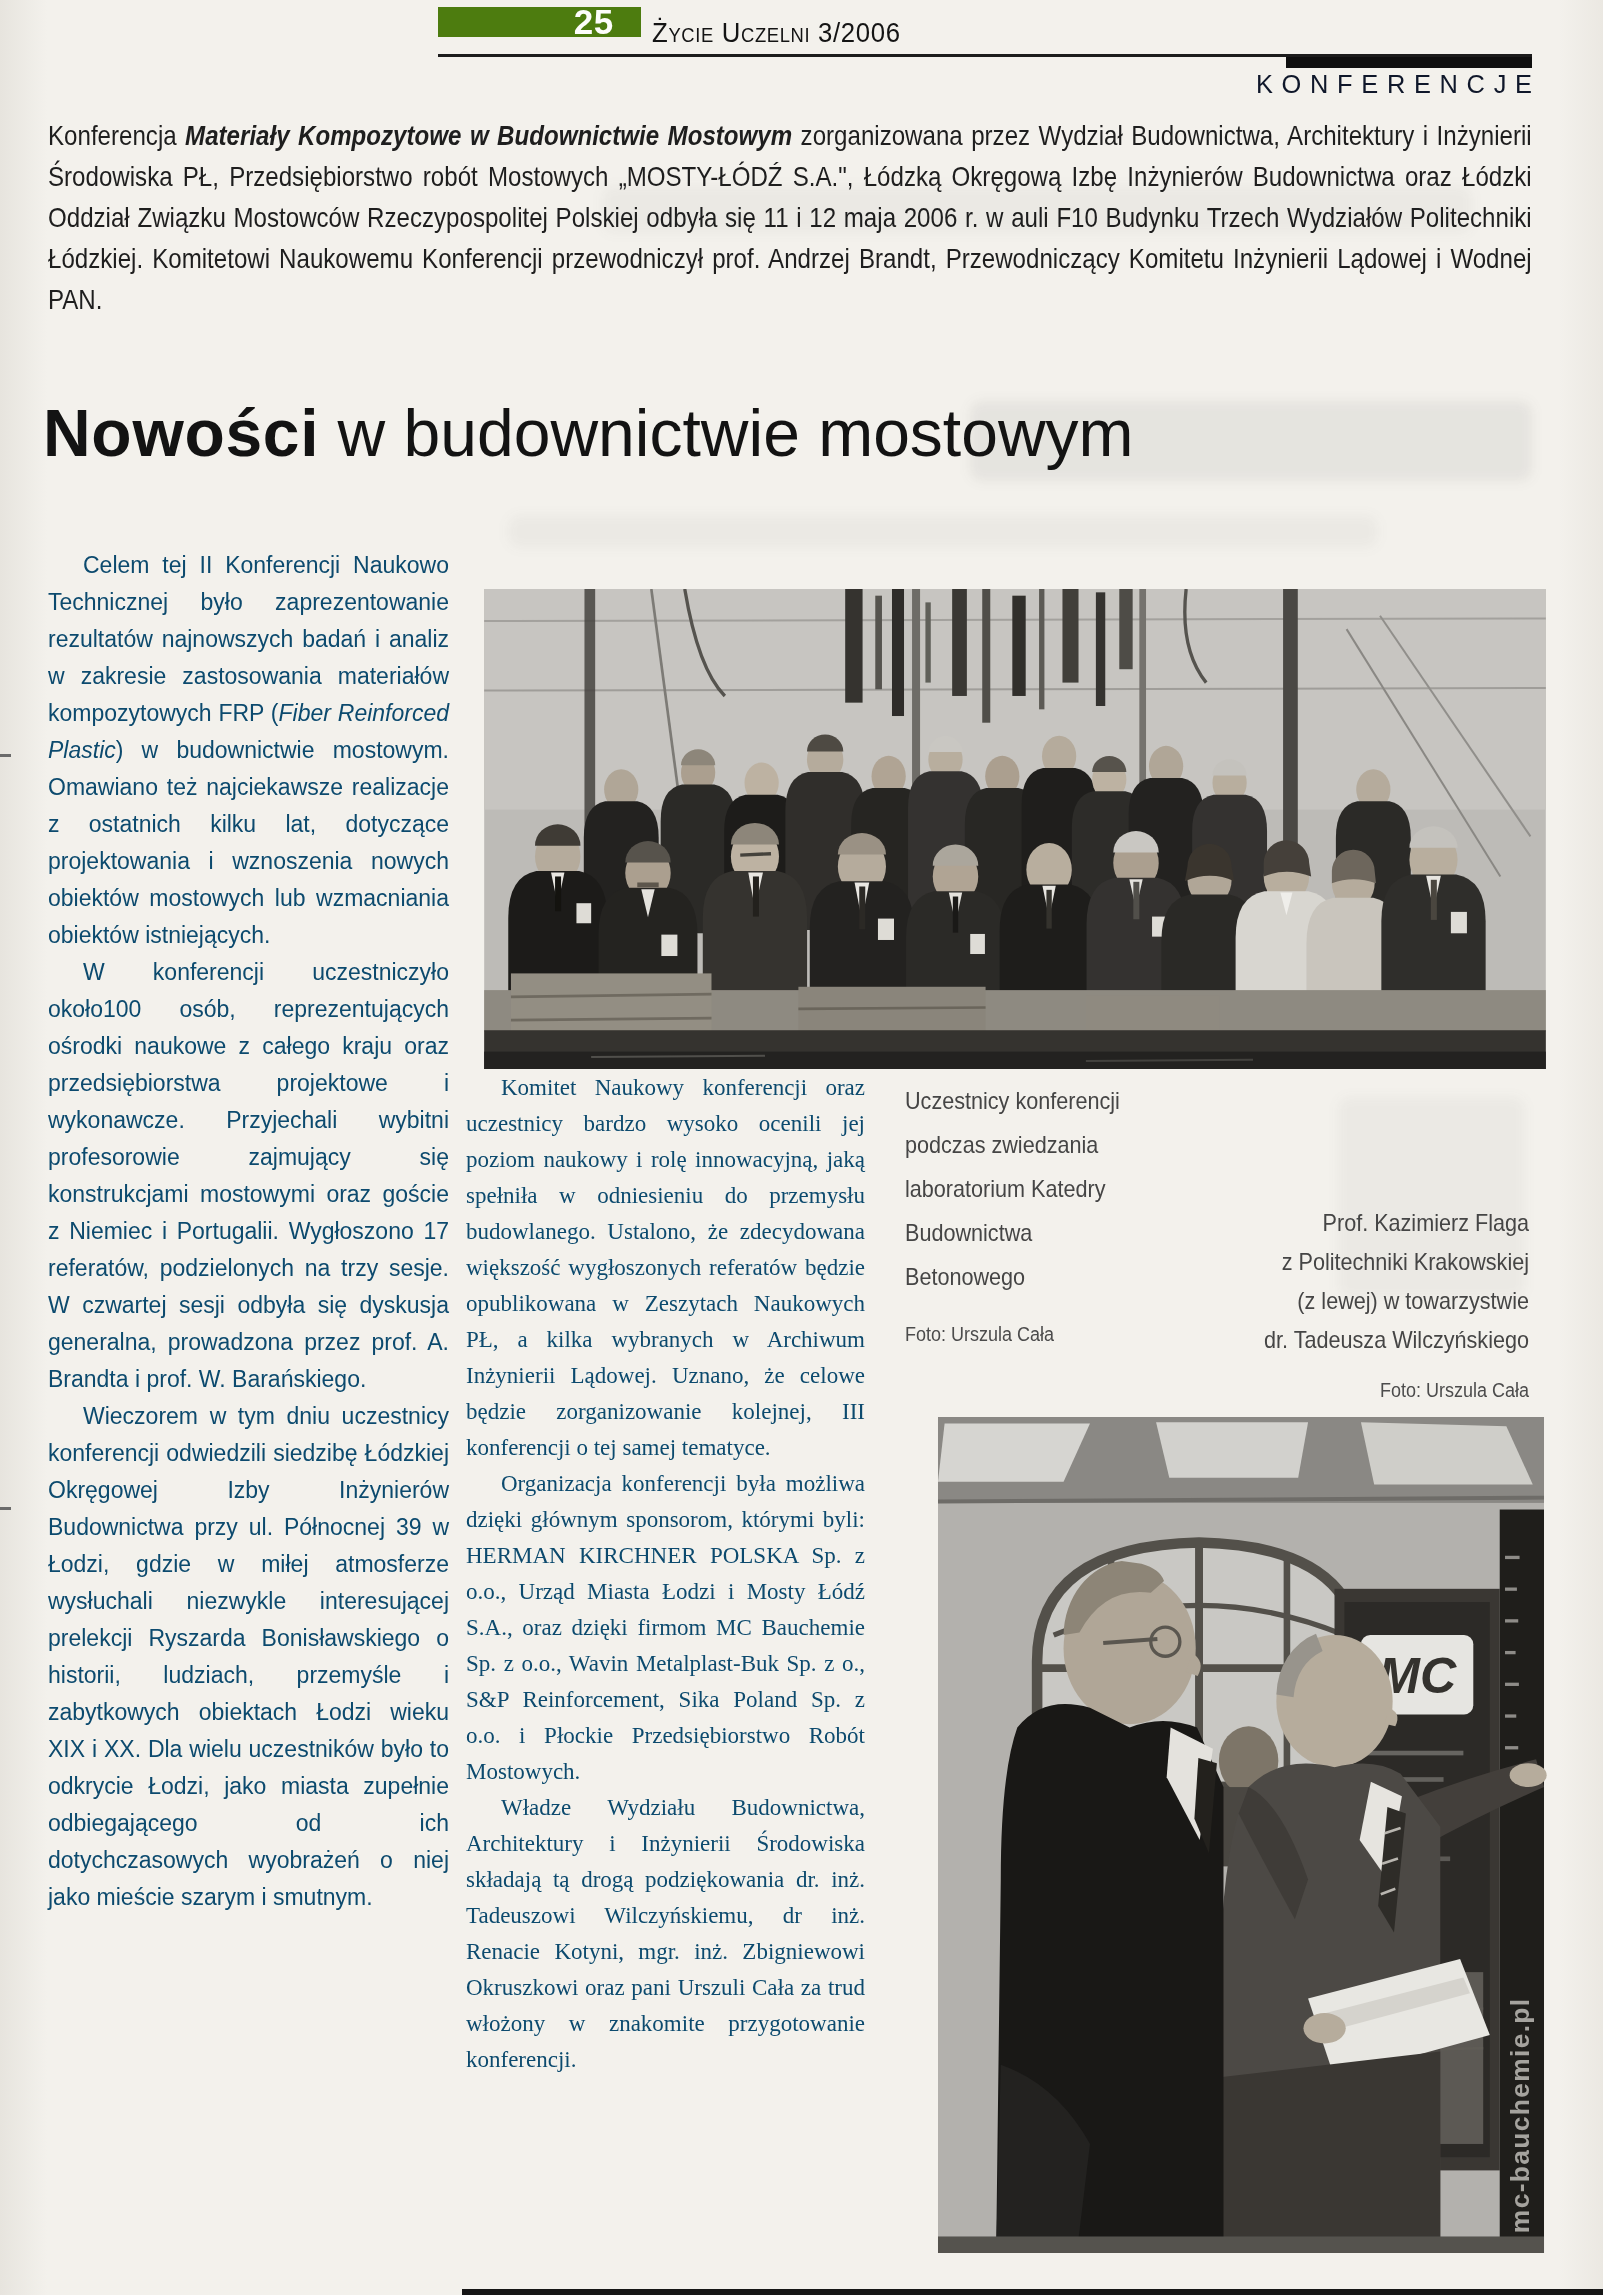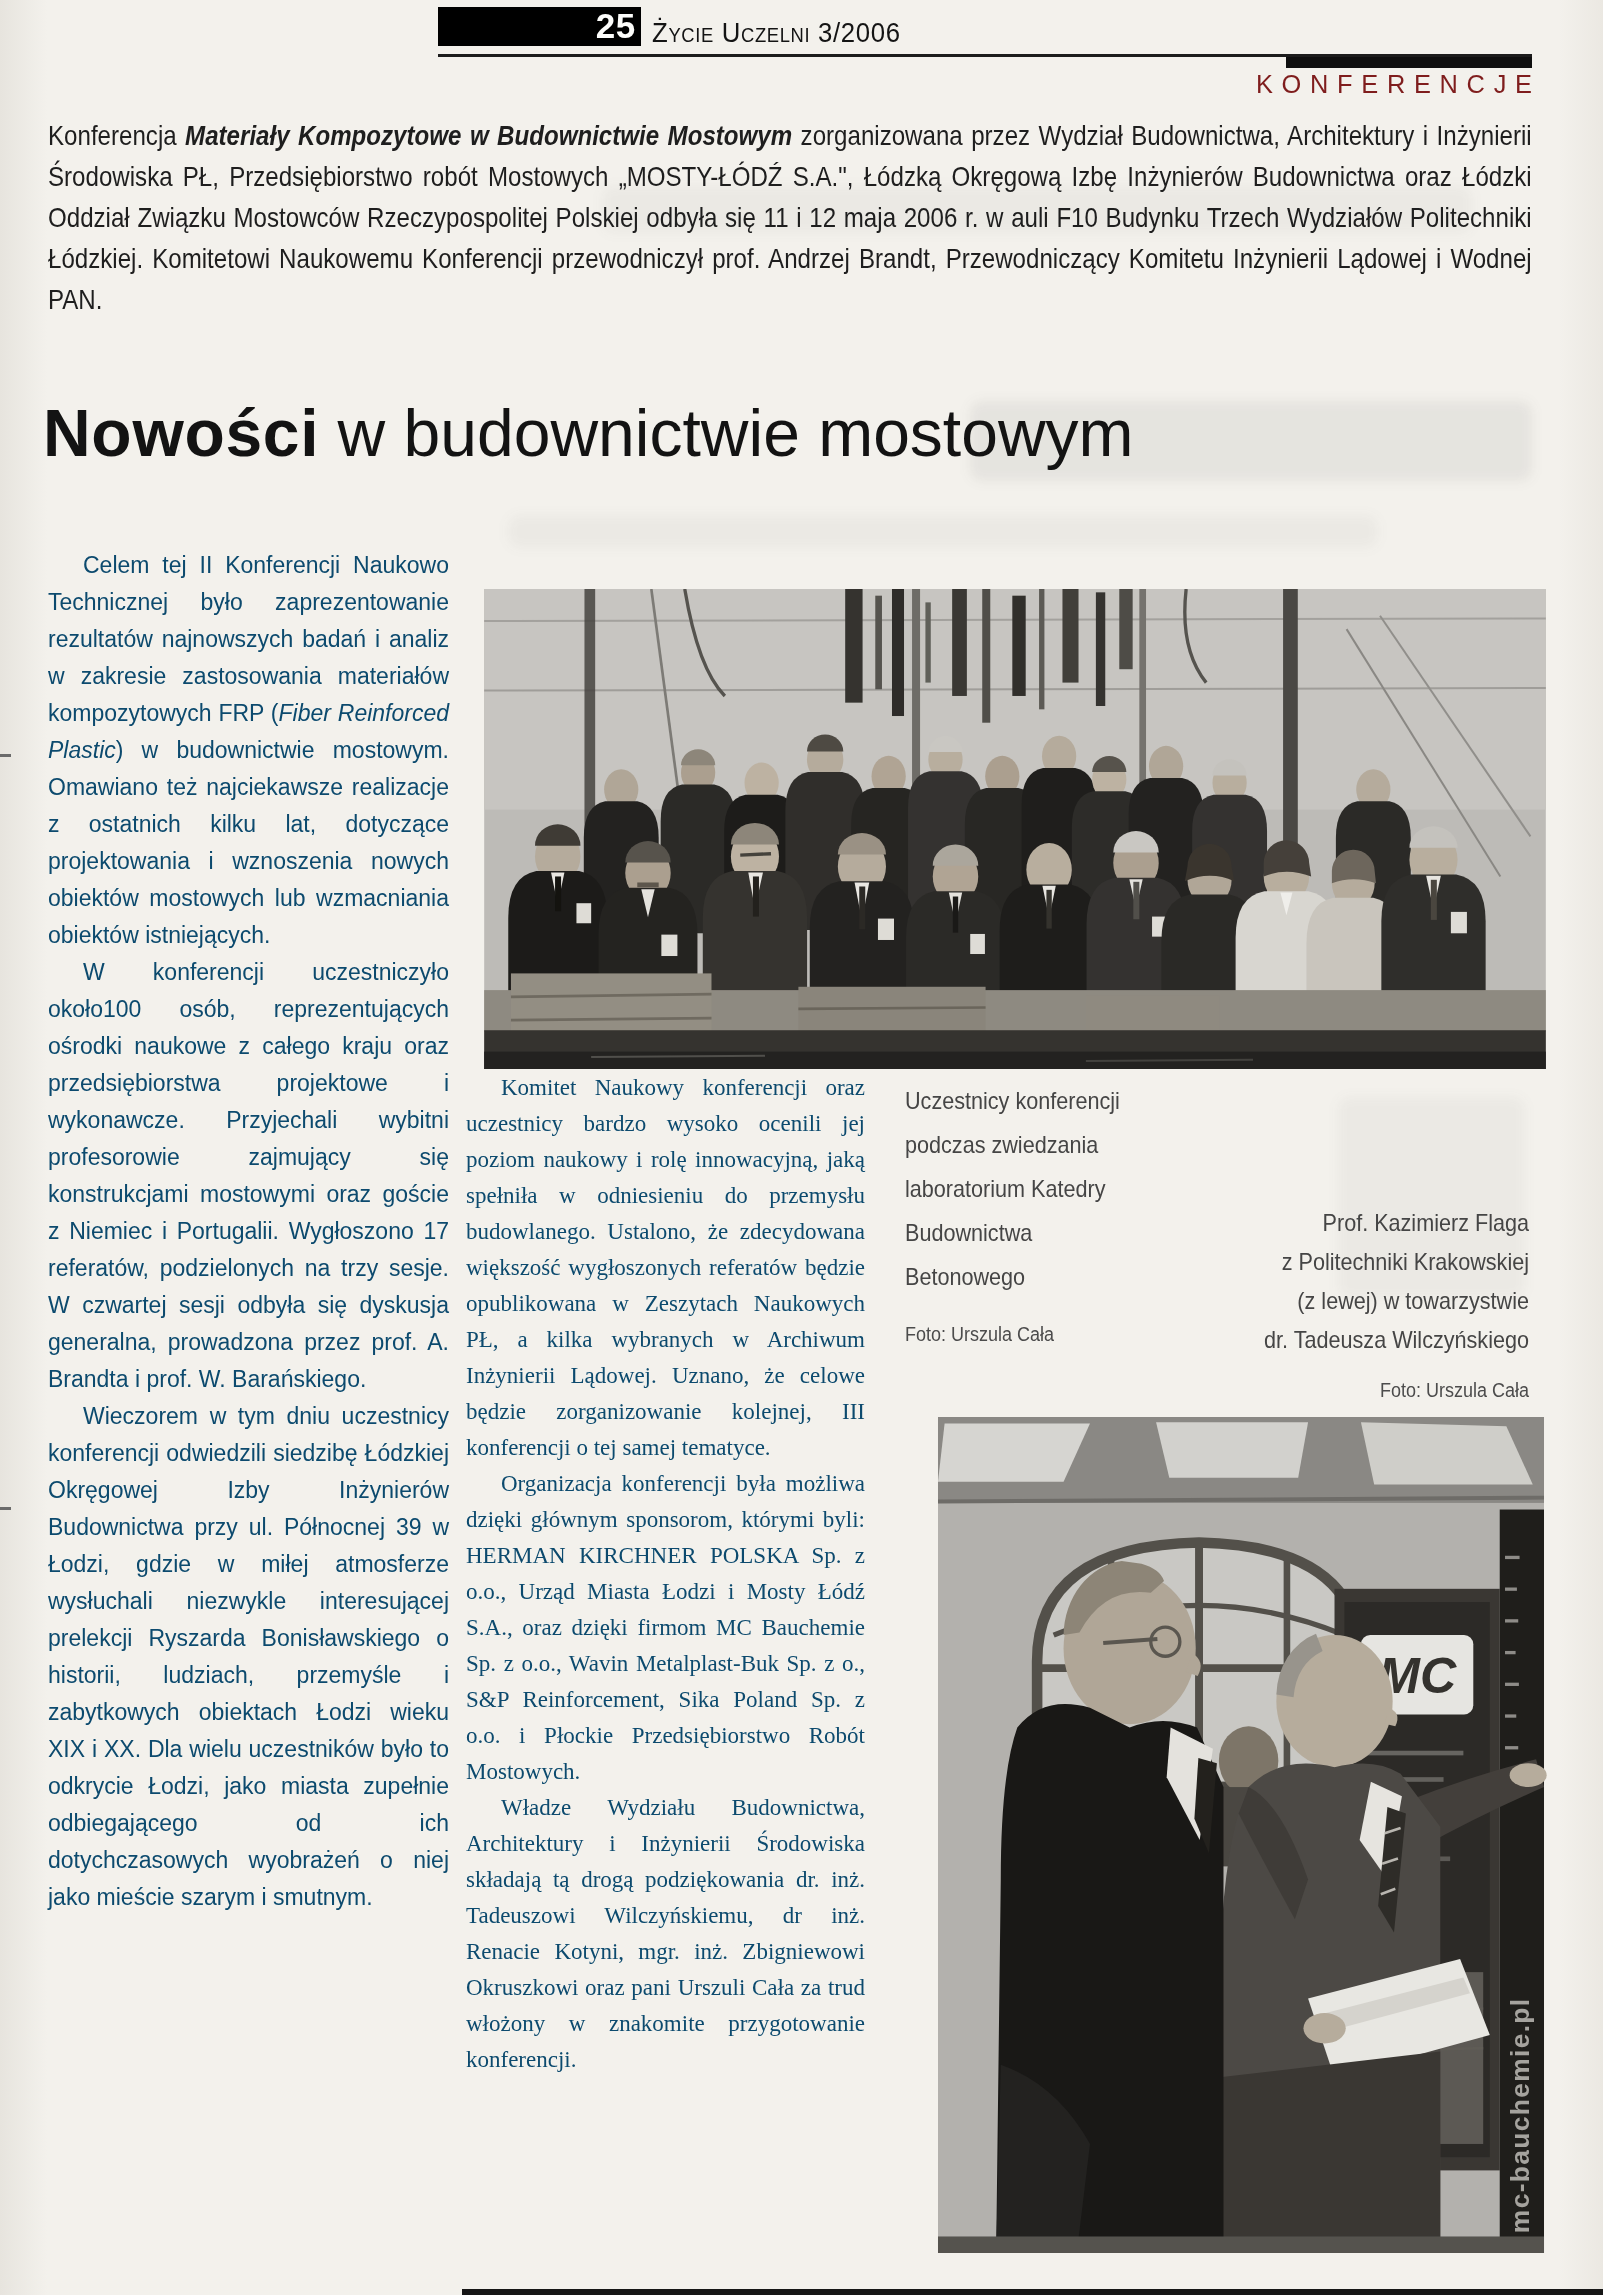--- a/index.html
+++ b/index.html
@@ -3,28 +3,28 @@
 <meta charset="utf-8">
 <style>
   html,body{margin:0;padding:0;}
   body{
     width:1603px;height:2295px;overflow:hidden;
     font-family:"Liberation Sans",sans-serif;color:#262626;
     background:linear-gradient(90deg,#e7e4de 0px,#f3f1ec 47px,#f3f1ec 1559px,#ebe8e2 1603px);
   }
   .page{position:relative;width:1603px;height:2295px;}
   
-  .pagenum-block{position:absolute;left:438px;top:6.7px;width:203px;height:39px;background:#000000;
-    display:flex;align-items:center;justify-content:flex-end;padding-right:5px;box-sizing:border-box;}
+  .pagenum-block{position:absolute;left:438px;top:6.7px;width:203px;height:30px;background:#4d7c0f;
+    display:flex;align-items:center;justify-content:flex-end;padding-right:27px;box-sizing:border-box;}
   .pagenum-block span{color:#fdfdfb;font-weight:bold;font-size:35px;letter-spacing:0.7px;}
   .journal-title{position:absolute;left:652px;top:17.4px;font-size:28px;font-variant:small-caps;
     letter-spacing:0.7px;color:#141414;transform:scaleX(.92);transform-origin:0 0;white-space:nowrap;}
   .header-rule{position:absolute;left:438px;top:54px;width:1094px;height:3.3px;background:#1c1c1c;}
   .section-bar{position:absolute;left:1286px;top:57px;width:246px;height:11.4px;background:#0f0f0f;}
-  .section-label{position:absolute;right:71px;top:70px;font-size:25.4px;color:#7f1d1d;
+  .section-label{position:absolute;right:71px;top:70px;font-size:25.4px;color:#0f172a;
     letter-spacing:8.7px;margin-right:-8.7px;white-space:nowrap;}
   
   .intro{position:absolute;left:48px;top:115px;width:1686px;margin:0;
     transform:scaleX(.88);transform-origin:0 0;
     font-size:27.4px;line-height:41px;text-align:justify;color:#1e1e1e;}
   .intro .bi{font-weight:bold;font-style:italic;}
   
   .headline{position:absolute;left:43px;top:396px;margin:0;font-size:66px;line-height:74px;
     color:#131313;white-space:nowrap;font-weight:normal;}
   .headline .hl-bold{font-weight:800;letter-spacing:0.7px;}

